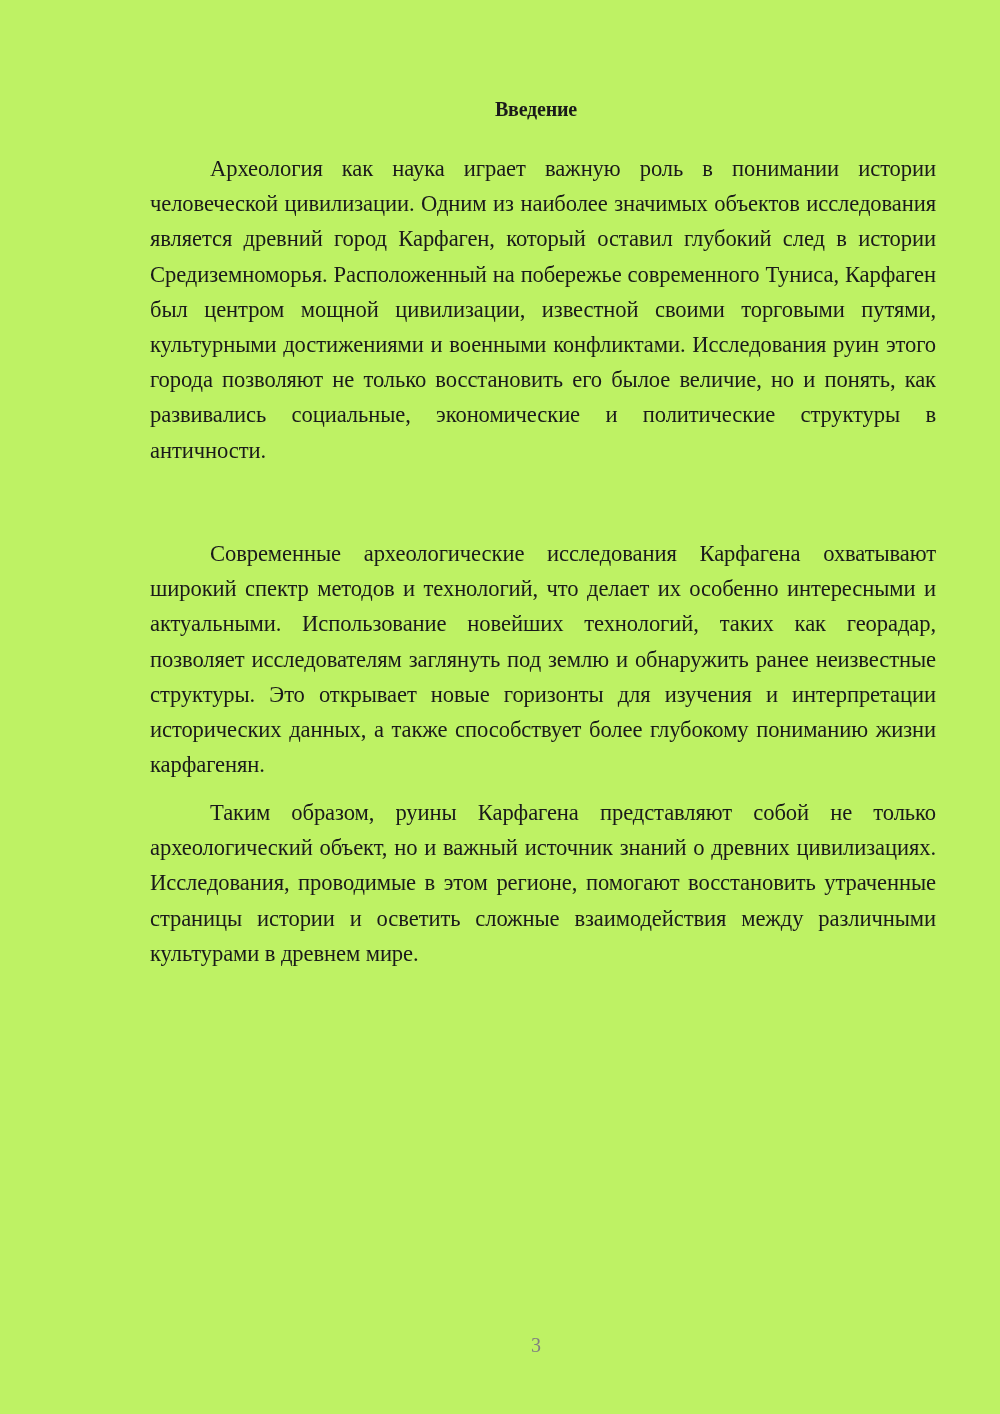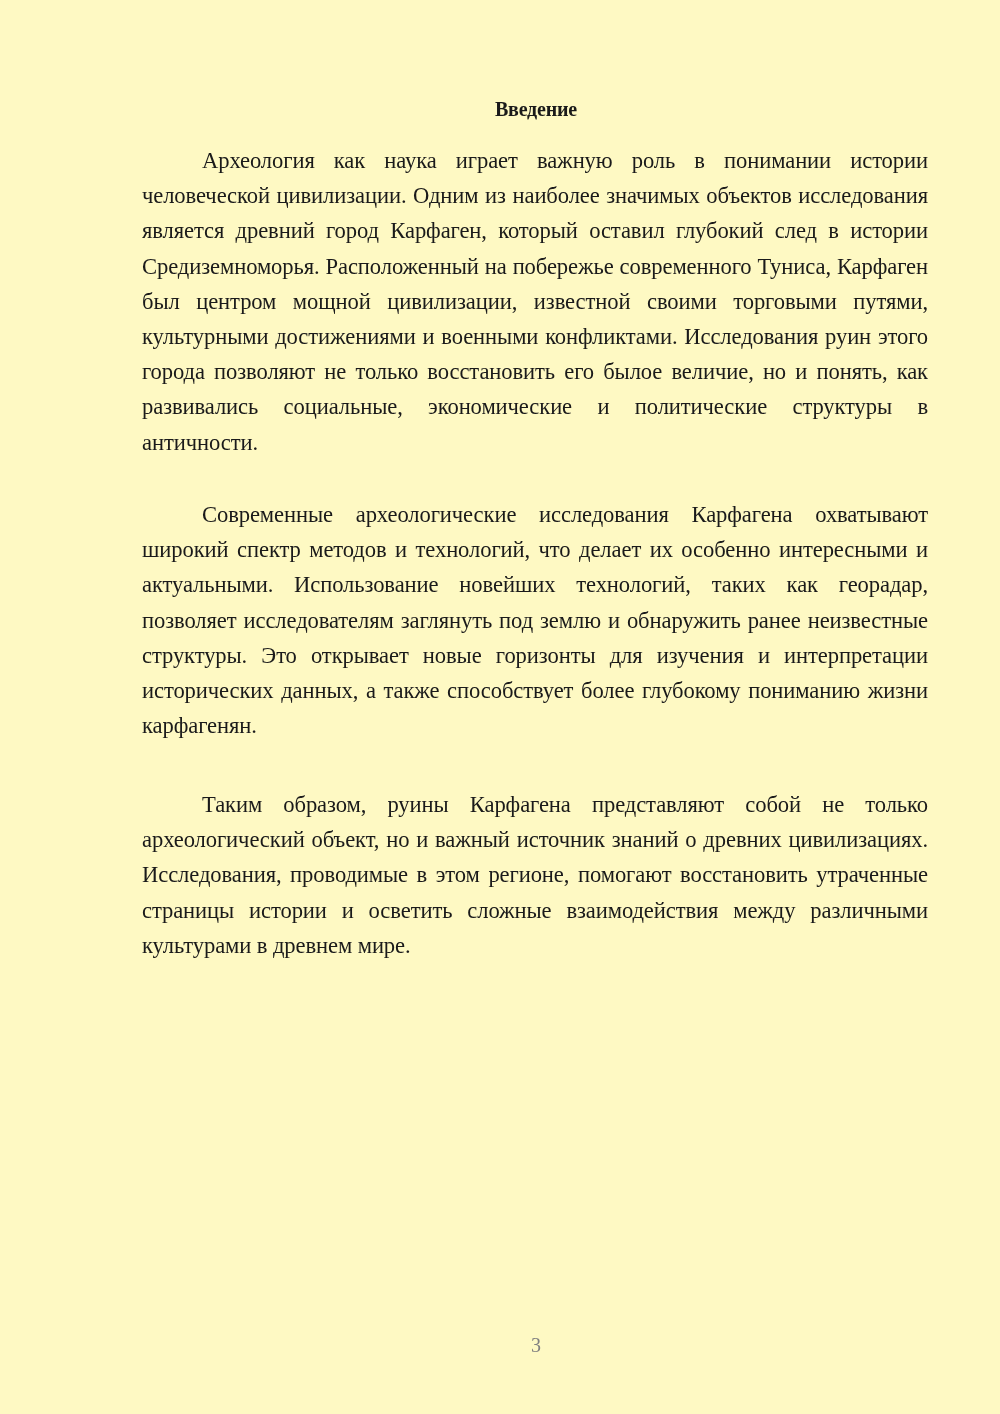--- a/index.html
+++ b/index.html
@@ -1,31 +1,31 @@
 <!DOCTYPE html>
 <html><head>
 <meta charset="utf-8">
 <style>
   html, body { margin: 0; padding: 0; background: #ffffff; }
   body { width: 1000px; height: 1414px; position: relative; overflow: hidden; }
   .page {
-    position: absolute; left: 0; top: 0; width: 1000px; height: 1414px; background: #fef9c3;
+    position: absolute; left: 0; top: 0; width: 1000px; height: 1414px; background: #bef264;
     font-family: "Liberation Serif", "DejaVu Serif", serif; color: #1a1a1a;
   }
   .title {
     position: absolute; top: 98px; left: 0; width: 1072px; text-align: center;
     font-weight: bold; font-size: 20px; letter-spacing: -0.2px;
   }
   .para {
     position: absolute; left: 142px; width: 786px;
     font-size: 22.6px; line-height: 35.2px; text-align: justify;
-    text-indent: 60px; margin: 0; letter-spacing: -0.1px;
+    text-indent: 60px; margin: 8px; letter-spacing: -0.1px;
   }
   #p1 { top: 143px; }
-  #p2 { top: 497px; }
+  #p2 { top: 528px; }
   #p3 { top: 787px; }
   .pagenum {
     position: absolute; top: 1334px; left: 0; width: 1072px; text-align: center;
     font-size: 20px; color: #808080;
   }
 </style>
 </head>
 <body>
 
 <div class="page">

